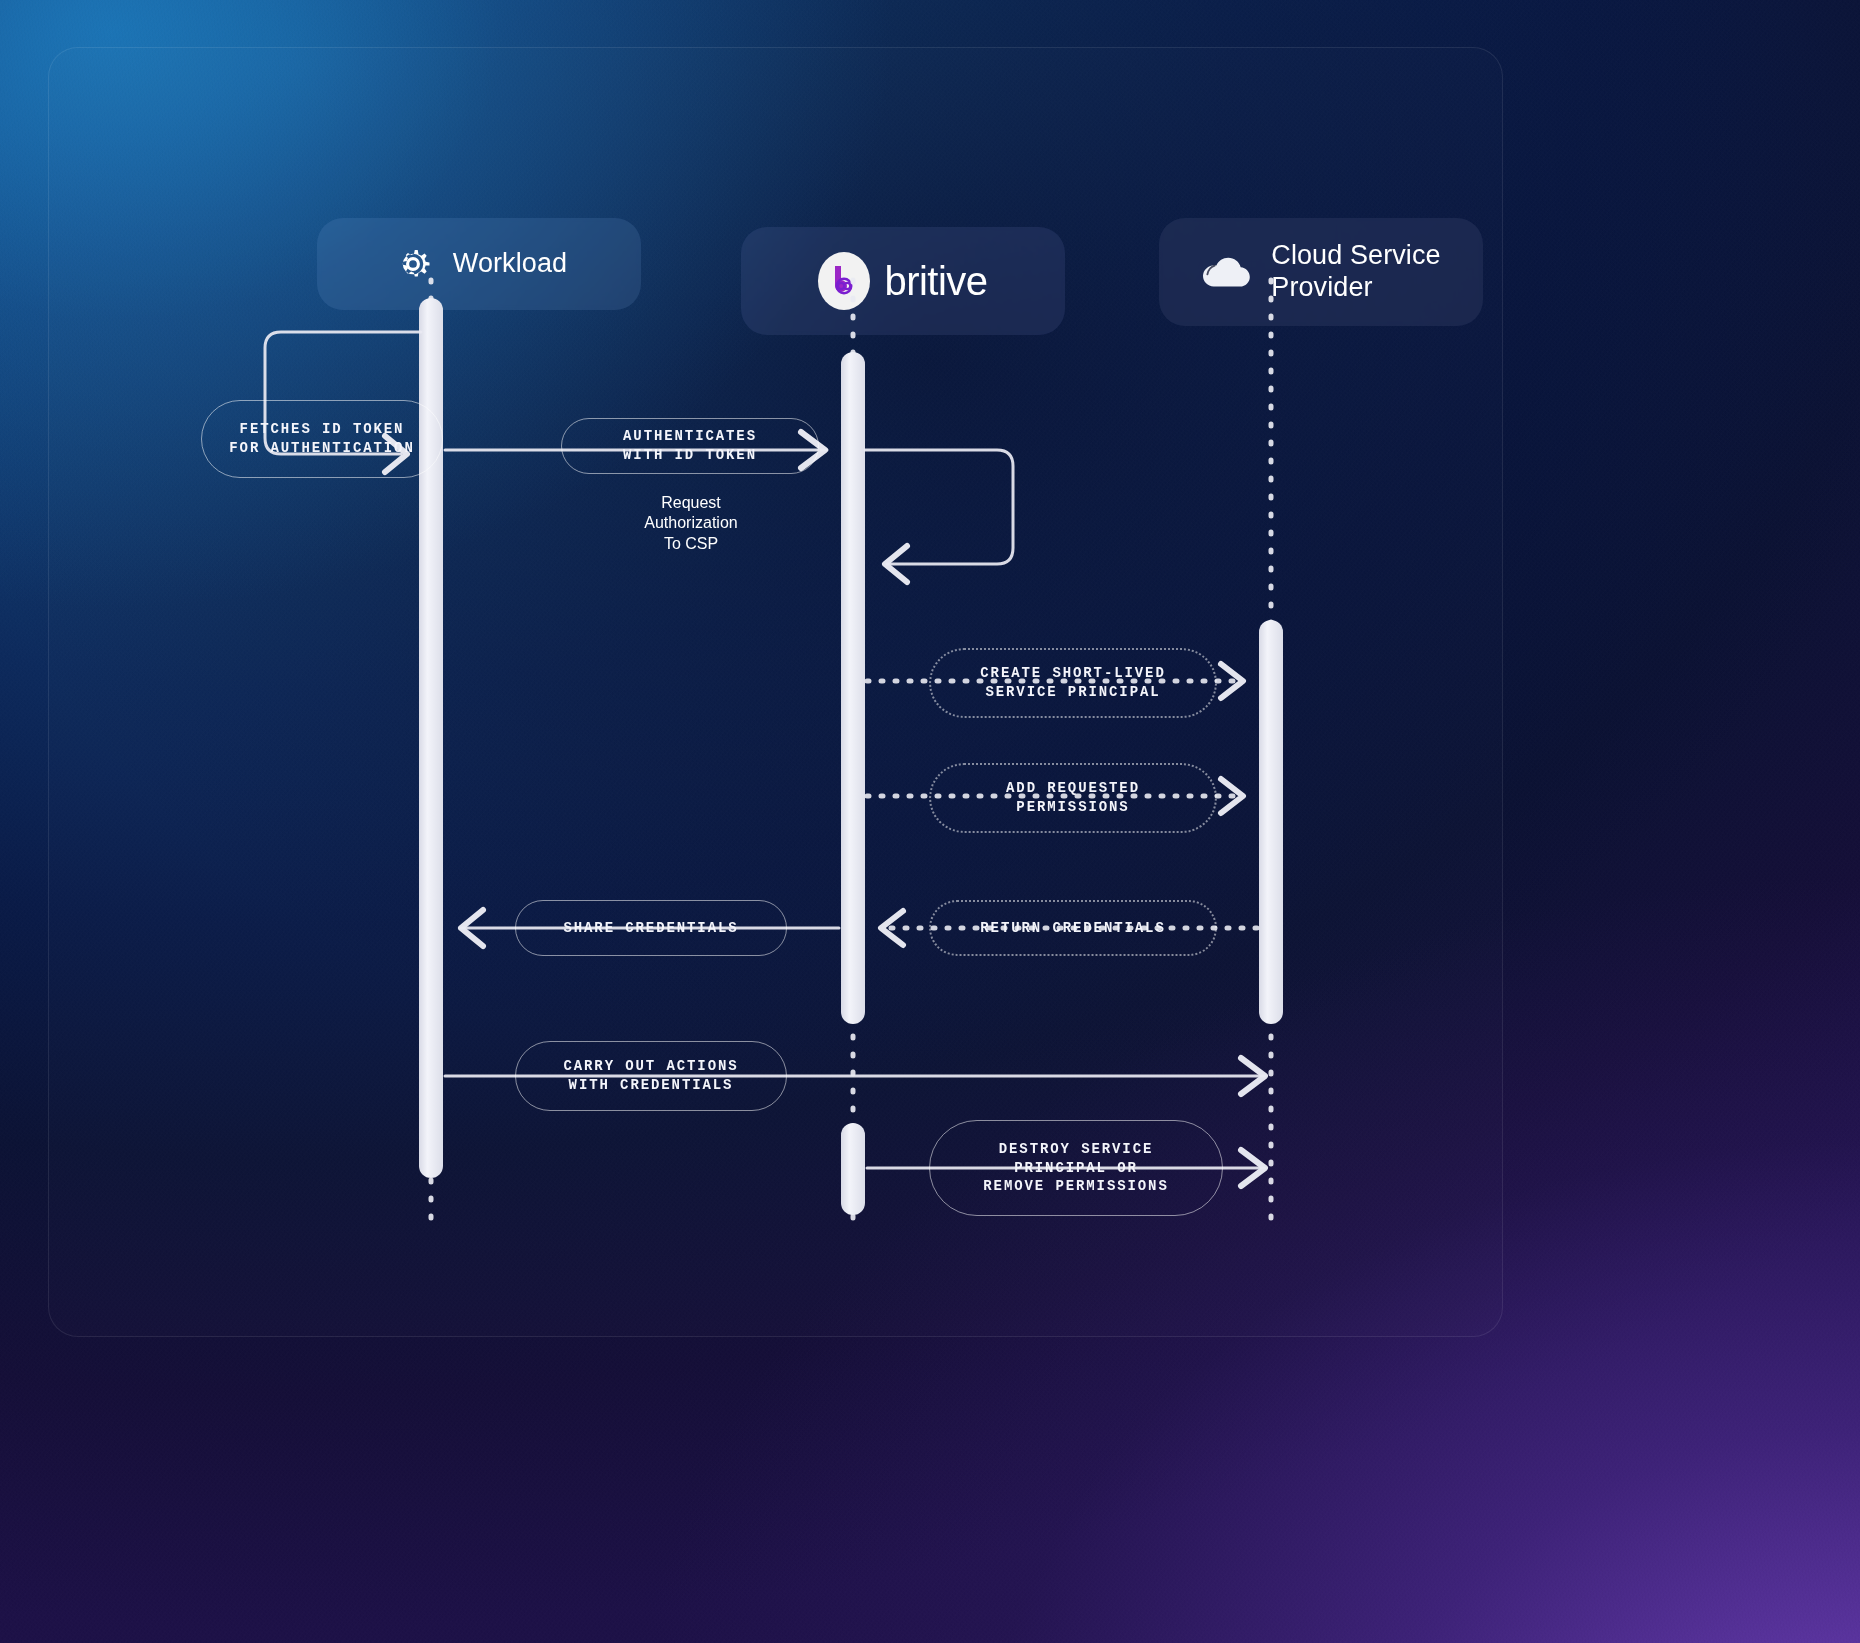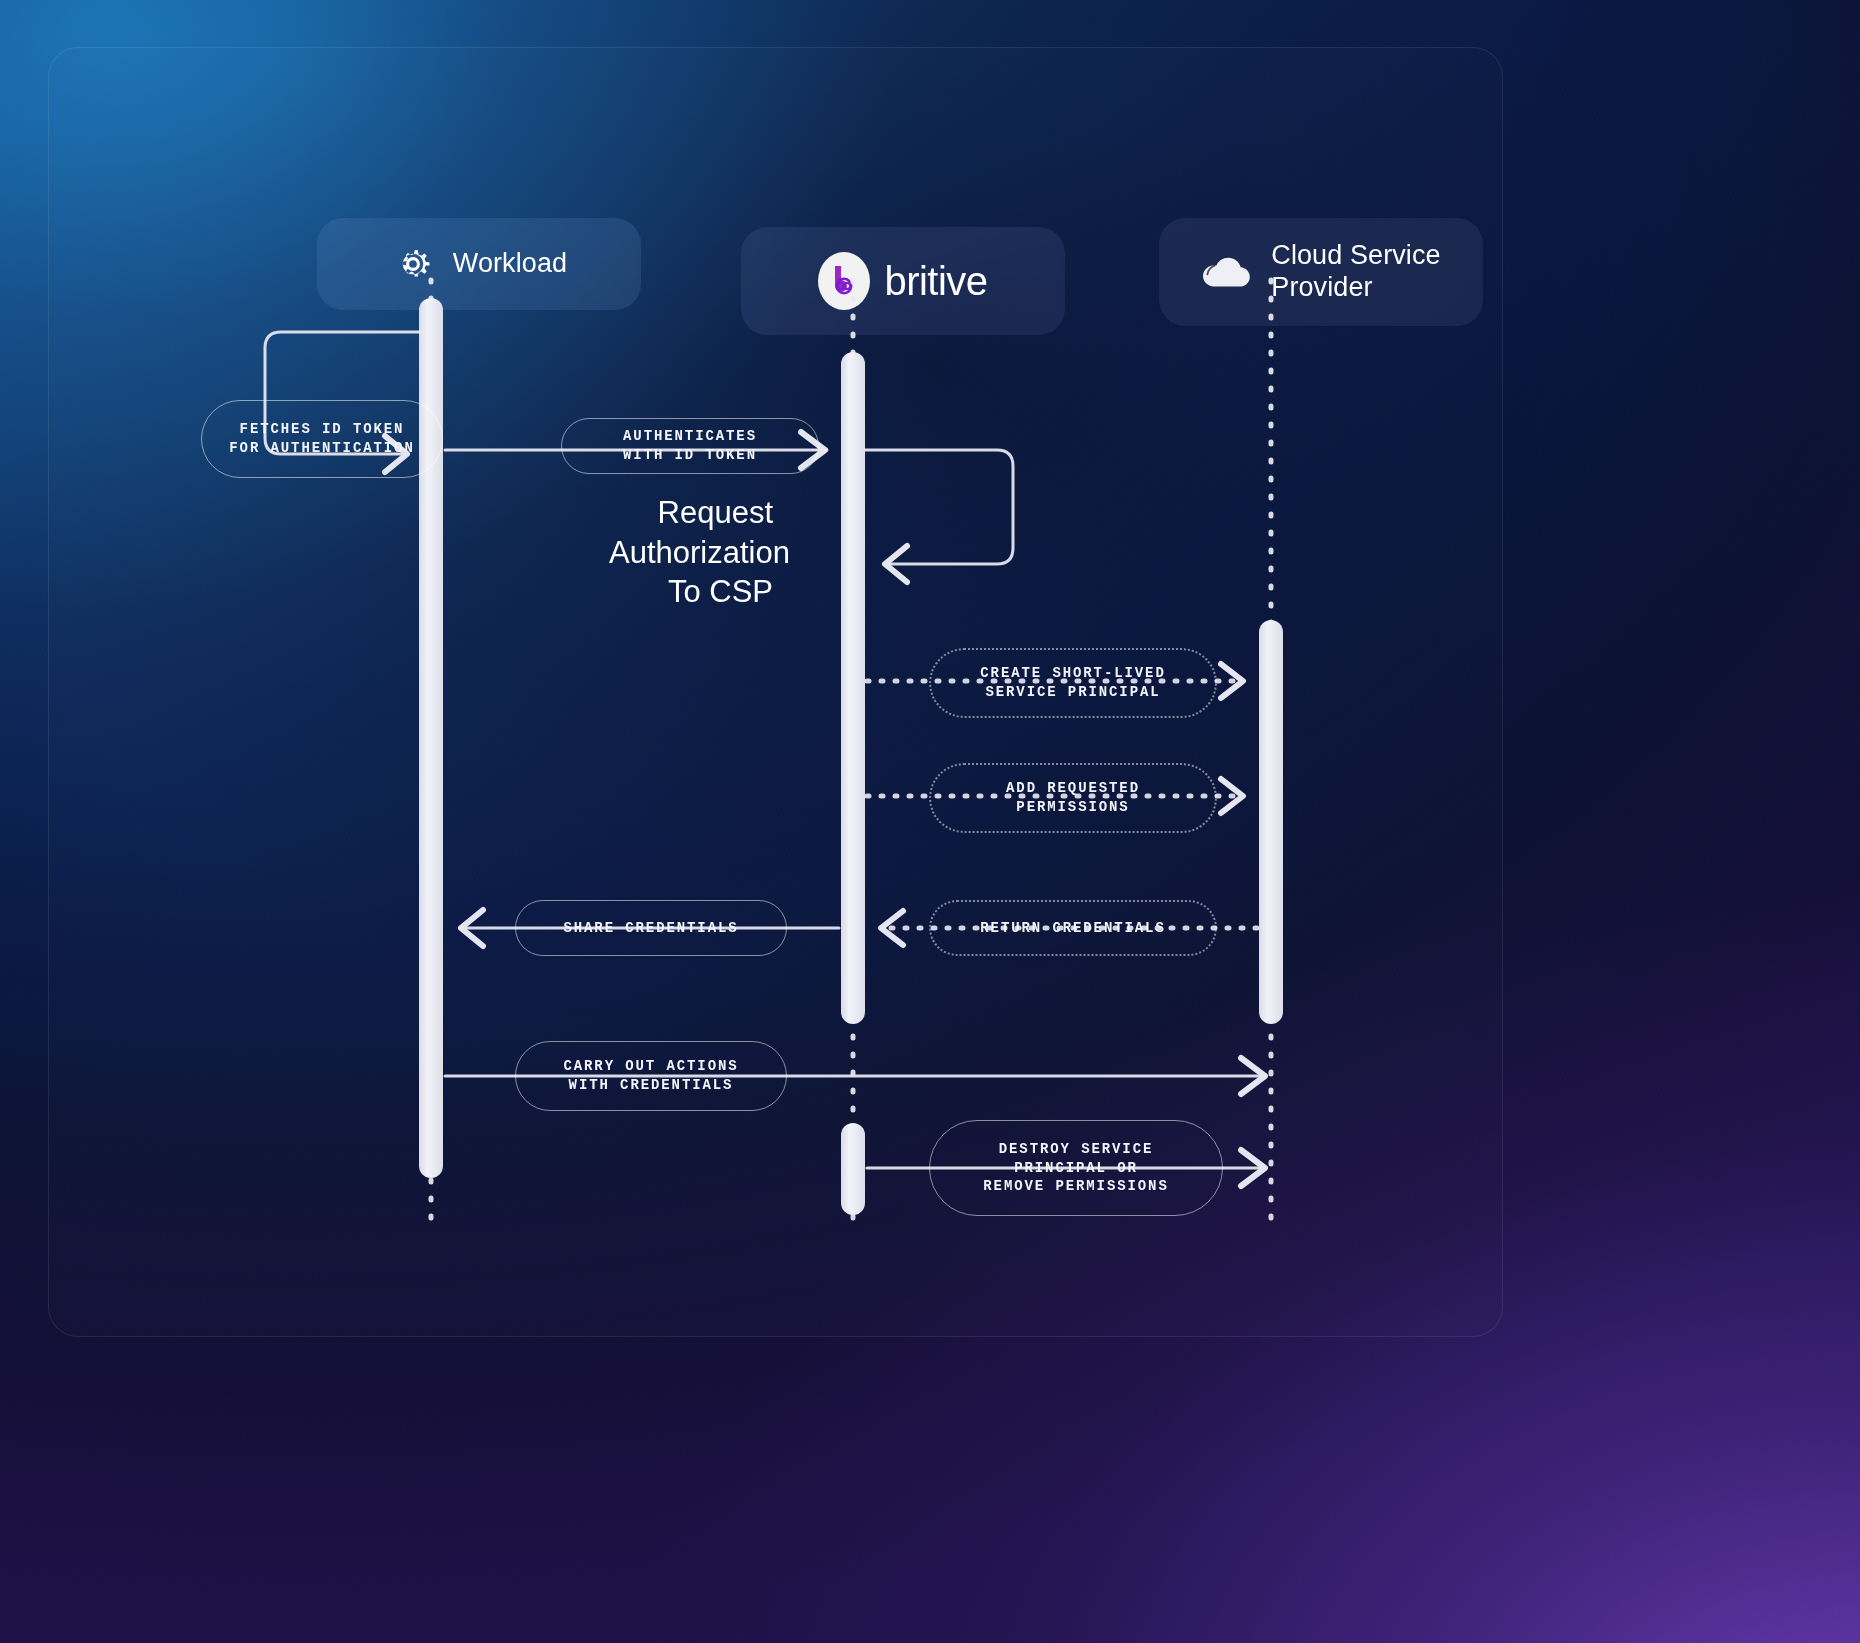--- a/index.html
+++ b/index.html
@@ -137,23 +137,23 @@
     z-index: 12;
     background: transparent;
   }
   .pill.solid { border: 1.6px solid rgba(255,255,255,0.52); }
   .pill.dotted { border: 2px dotted rgba(255,255,255,0.50); }
 
   .note-text {
     position: absolute;
     color: #ffffff;
     font-family: "Liberation Sans", sans-serif;
-    font-size: 31px;
+    font-size: 16px;
     line-height: 1.28;
-    text-align: right;
+    text-align: center;
     white-space: pre-line;
     z-index: 12;
   }
 </style>
 </head>
 <body>
 
 <div id="bg-base"></div>
 <div id="bg-purple"></div>
 <div id="bg-noise"></div>

